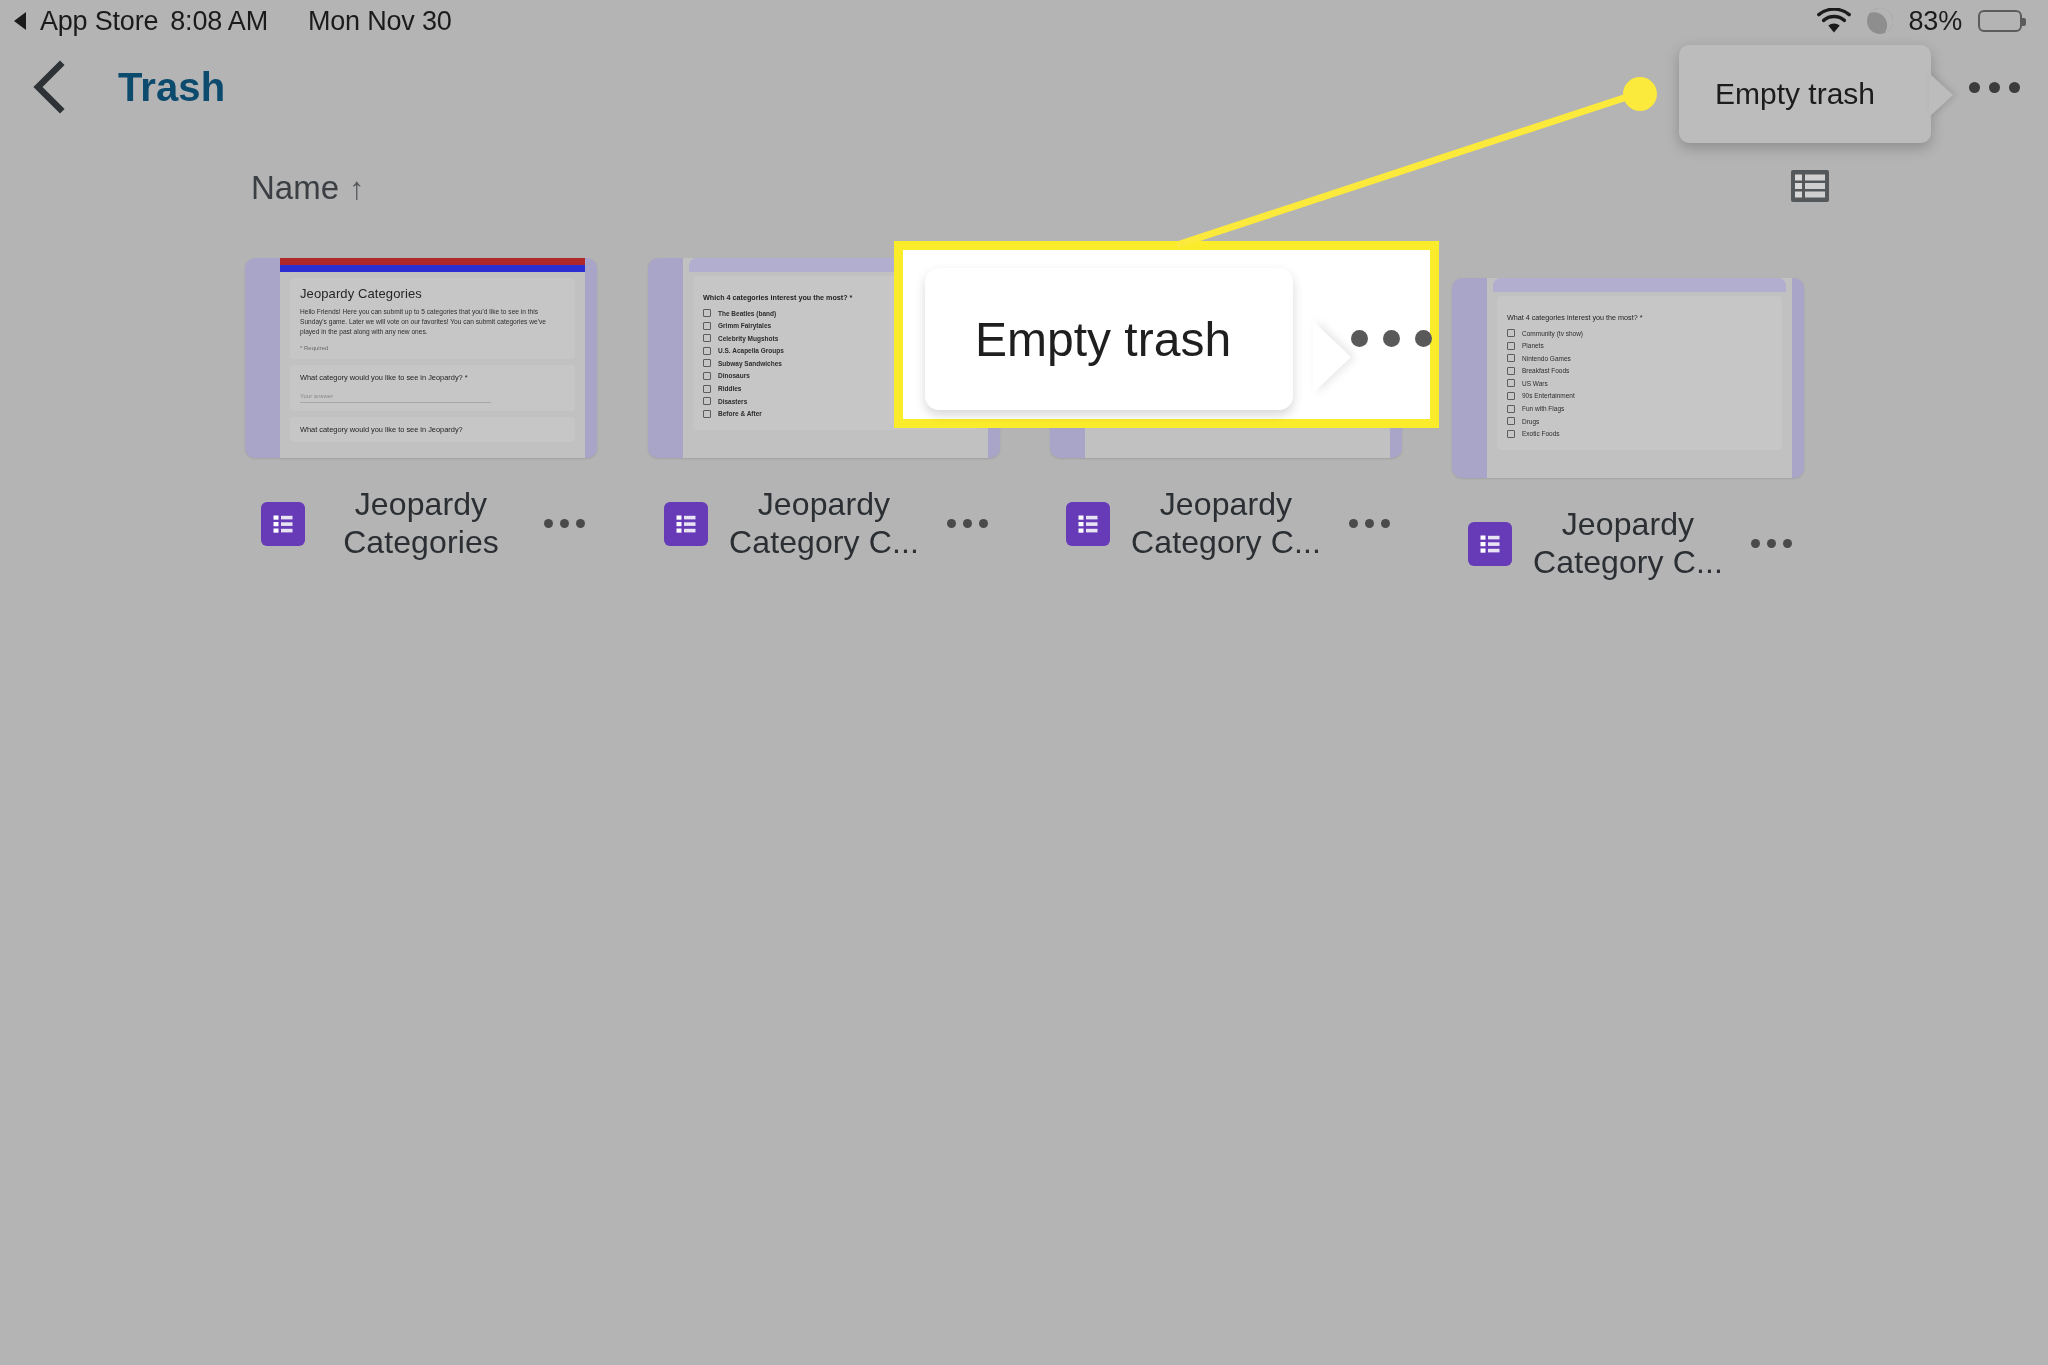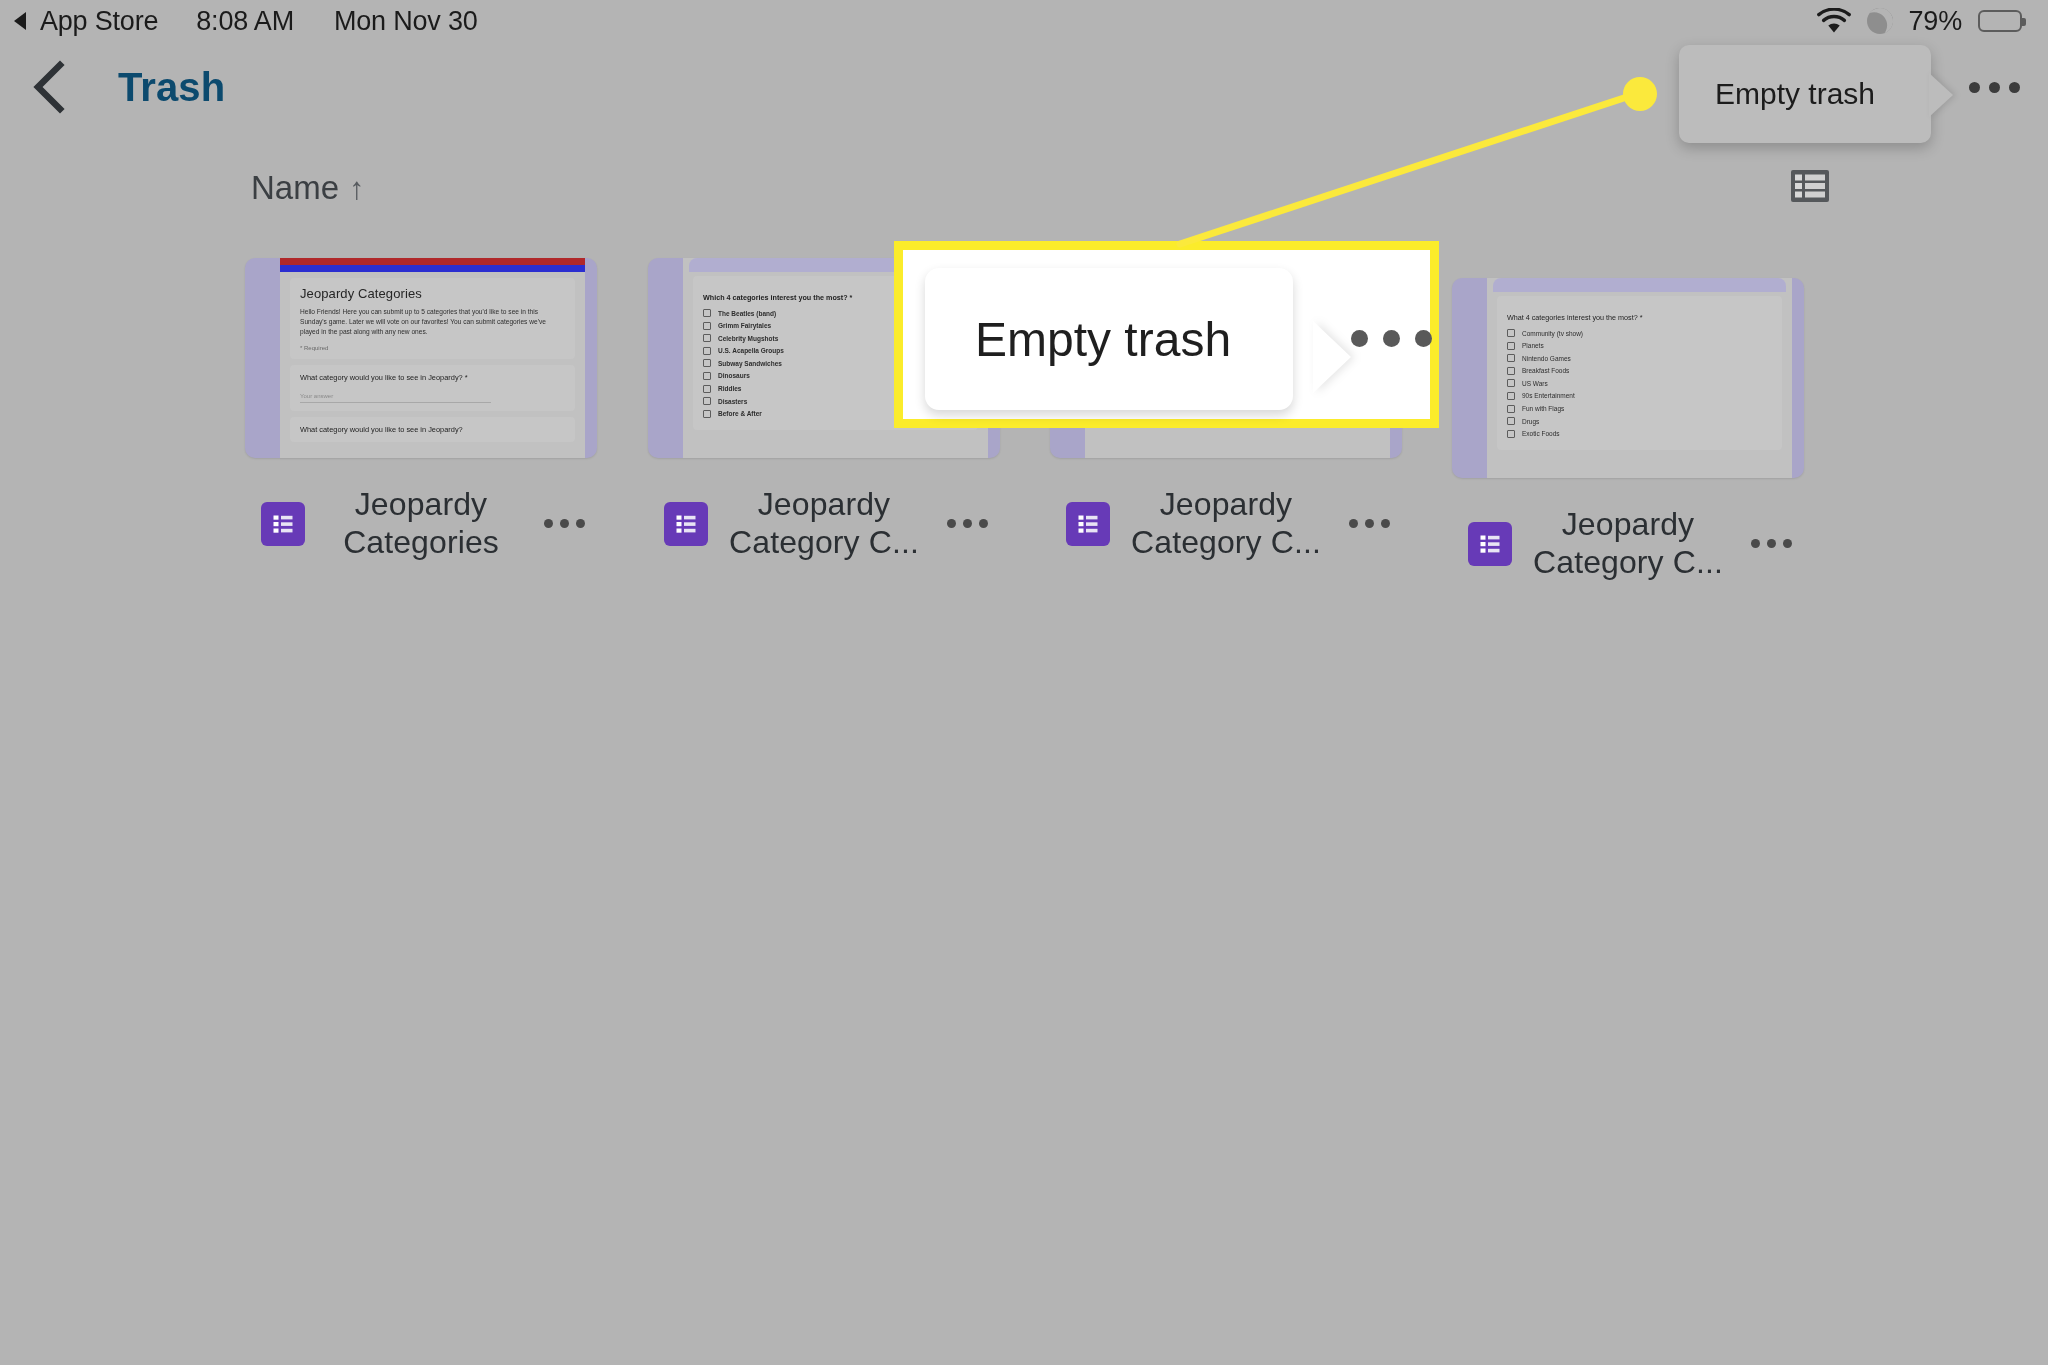--- a/index.html
+++ b/index.html
@@ -21,21 +21,21 @@
   }
   .sb-left { display: flex; align-items: center; gap: 12px; }
   .sb-back-tri {
     width: 0; height: 0;
     border-top: 9px solid transparent;
     border-bottom: 9px solid transparent;
     border-right: 12px solid #1b1b1b;
     margin-right: 2px;
   }
   .sb-app { font-size: 27px; font-weight: 400; }
-  .sb-time { margin-left: 26px; font-size: 27px; }
+  .sb-time { font-size: 27px; }
   .sb-date { margin-left: 28px; font-size: 27px; }
   .sb-right {
     margin-left: auto; display: flex; align-items: center; gap: 16px;
   }
   .wifi-ic { width: 34px; height: 26px; position: relative; }
   .moon-ic { width: 26px; height: 26px; position: relative; }
   .moon-ic::before {
     content: ""; position: absolute; inset: 0;
     border-radius: 50%;
     background: #8e8e8e;
@@ -220,21 +220,21 @@
     </div>
     <div class="sb-right">
       <span class="wifi-ic">
         <svg width="34" height="26" viewBox="0 0 34 26">
           <path d="M17 24.5 L11.3 17.6 a9 9 0 0 1 11.4 0 Z" fill="#1b1b1b"></path>
           <path d="M6.6 12.4 a16 16 0 0 1 20.8 0" stroke="#1b1b1b" stroke-width="3.4" fill="none" stroke-linecap="round"></path>
           <path d="M1.8 6.6 a24 24 0 0 1 30.4 0" stroke="#1b1b1b" stroke-width="3.4" fill="none" stroke-linecap="round"></path>
         </svg>
       </span>
       <span class="moon-ic"></span>
-      <span class="sb-batt-pct">79%</span>
+      <span class="sb-batt-pct">83%</span>
       <span class="batt">
         <span class="batt-fill" style="width:22%"></span>
       </span>
     </div>
   </div>
 
   <div class="navbar">
     <div class="back-chevron">
       <svg width="40" height="56" viewBox="0 0 40 56">
         <polyline points="30,6 8,28 30,50" fill="none" stroke="#2e3236" stroke-width="6.5" stroke-linecap="square" stroke-linejoin="miter"></polyline>

